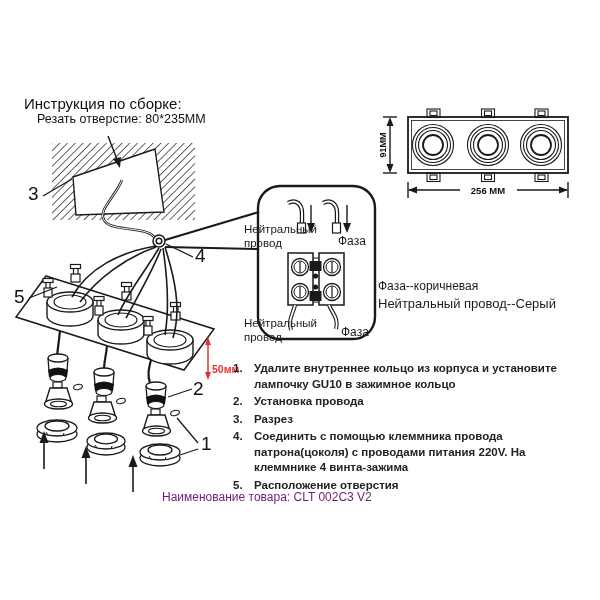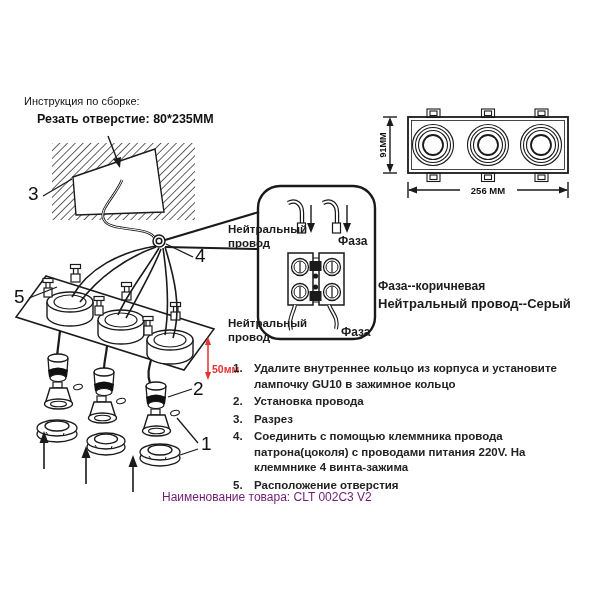--- a/index.html
+++ b/index.html
@@ -1,22 +1,22 @@
 <!DOCTYPE html>
 <html><head>
 <meta charset="utf-8">
 <style>
   html,body{margin:0;padding:0;background:#fff;}
   .canvas{position:relative;width:600px;height:600px;background:#fff;
           font-family:"Liberation Sans",sans-serif;overflow:hidden;}
   svg{position:absolute;left:0;top:0;}
   .lbl{position:absolute;color:#1b1b1b;}
-  .b{font-weight:bold;}
-  .pre{white-space:pre-line;}
-  .hdr1{left:24px;top:95px;font-size:11px;color:#111;}
+  .b{font-weight:normal;}
+  .pre{white-space:pre-line;margin-left:16px;}
+  .hdr1{left:24px;top:95px;font-size:15px;color:#111;}
   .hdr2{left:37px;top:112px;font-size:12.5px;color:#111;}
   .neutral-top{left:228px;top:222px;font-size:11.5px;line-height:14px;}
   .phase-top{left:338px;top:234px;font-size:12px;}
   .neutral-bottom{left:228px;top:316px;font-size:11.5px;line-height:14px;}
   .phase-bottom{left:341px;top:325px;font-size:12px;}
   .legend1{left:378px;top:279px;font-size:12px;}
   .legend2{left:378px;top:296px;font-size:13px;text-align:center;}
   .marker{position:absolute;font-size:19px;color:#111;}
   .m3{left:28px;top:183px;}
   .m5{left:14px;top:286px;}

